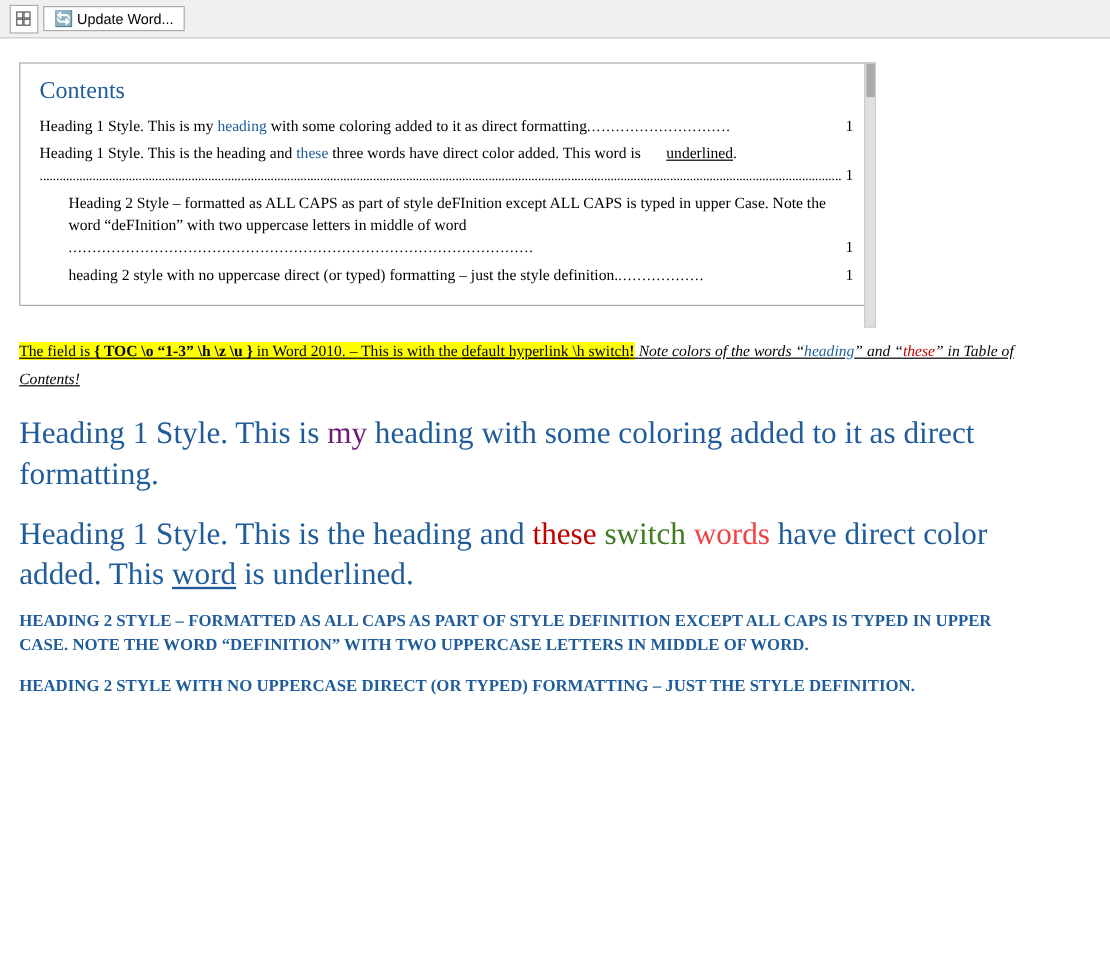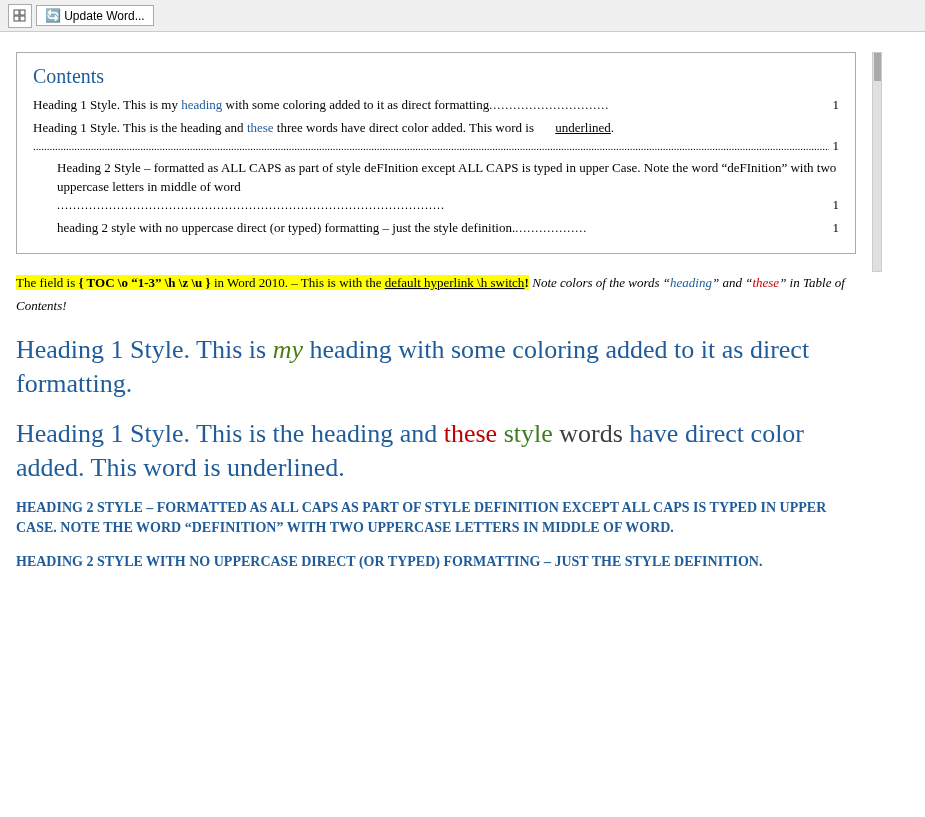--- a/index.html
+++ b/index.html
@@ -150,21 +150,21 @@
   </div>
   <div class="toolbar-btn">
     <span style="color:#4472c4;font-size:13px;">🔄</span>
     <span>Update Word...</span>
   </div>
 </div>
 
 <div class="main-content">
 
   
-  <div style="position:relative; display:inline-block; width: 864px;">
+  <div style="position:relative; display:inline-block; width: 712px;">
     <div class="toc-box">
       <div class="toc-title">Contents</div>
 
       <div class="toc-entry">
         <div class="toc-entry-line">
           <span>Heading 1 Style. This is my <span style="color:#1f5c99;">heading</span> with some coloring added to it as direct formatting</span>
           <span class="dots-fill">..............................</span>
           <span class="page-num">1</span>
         </div>
       </div>
@@ -200,33 +200,33 @@
       </div>
 
     </div>
     
     <div style="position:absolute; right:-2px; top:0; width:10px; height:100%; background:#e0e0e0; border:1px solid #ccc;">
       <div style="position:absolute; top:0; left:1px; width:7px; height:28px; background:#aaa;"></div>
     </div>
   </div>
 
   
-  <div style="margin-bottom: 6px; line-height: 1.6;">
+  <div style="margin-bottom: 6px; margin-top: 10px; line-height: 1.6; text-decoration: underline;">
     <span style="background:#ffff00; font-size:13px; font-family:'Times New Roman',serif;">The field is <strong>{ TOC \o “1-3” \h \z \u }</strong> in Word 2010. – This is with the <span style="text-decoration:underline;">default hyperlink \h switch</span><strong>!</strong></span>
     <span class="italic-note"> <em>Note colors of the words “<span class="note-color-heading">heading</span>” and “<span class="note-color-these">these</span>” in Table of Contents!</em></span>
   </div>
 
   
   <div class="doc-heading1">
-    Heading 1 Style. This is <span style="color:#4d7c0f;font-style:italic;">my</span> heading with some coloring added to it as direct formatting.
+    Heading 1 Style. This is <span style="color:#701a75;">my</span> heading with some coloring added to it as direct formatting.
   </div>
 
   
   <div class="doc-heading1">
-    Heading 1 Style. This is the heading and <span style="color:#c00000;">these</span> <span style="color:#3e7c1f;">style</span> <span style="color:#404040;">words</span> have direct color added. This <span style="">word</span> is underlined.
+    Heading 1 Style. This is the heading and <span style="color:#c00000;">these</span> <span style="color:#3e7c1f;">switch</span> <span style="color:#ef4444;">words</span> have direct color added. This <span style="text-decoration:underline;">word</span> is underlined.
   </div>
 
   
   <div class="doc-heading2">
     HEADING 2 STYLE – FORMATTED AS ALL CAPS AS PART OF STYLE DEFINITION EXCEPT ALL CAPS IS TYPED IN UPPER CASE. NOTE THE WORD “DEFINITION” WITH TWO UPPERCASE LETTERS IN MIDDLE OF WORD.
   </div>
 
   
   <div class="doc-heading2">
     HEADING 2 STYLE WITH NO UPPERCASE DIRECT (OR TYPED) FORMATTING – JUST THE STYLE DEFINITION.

